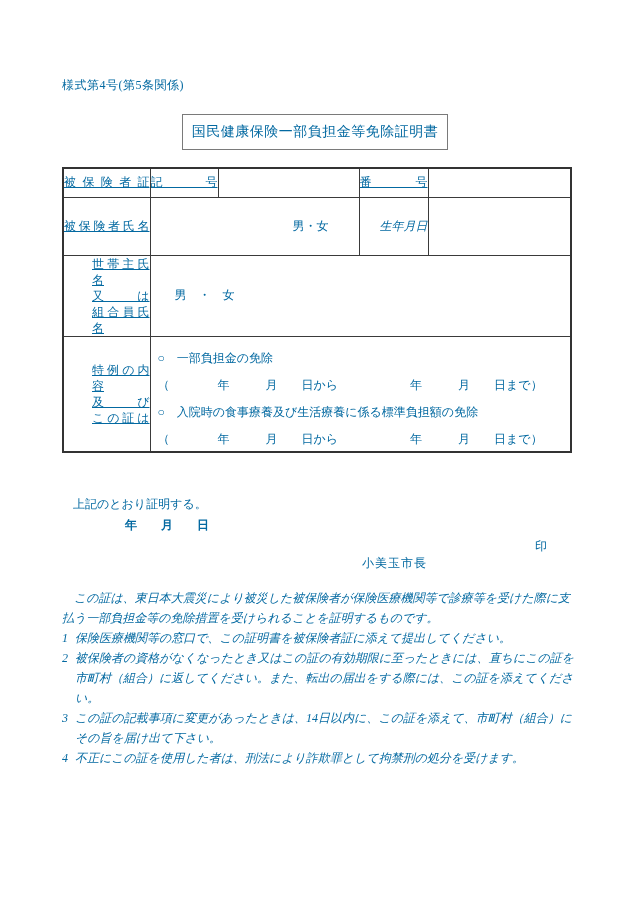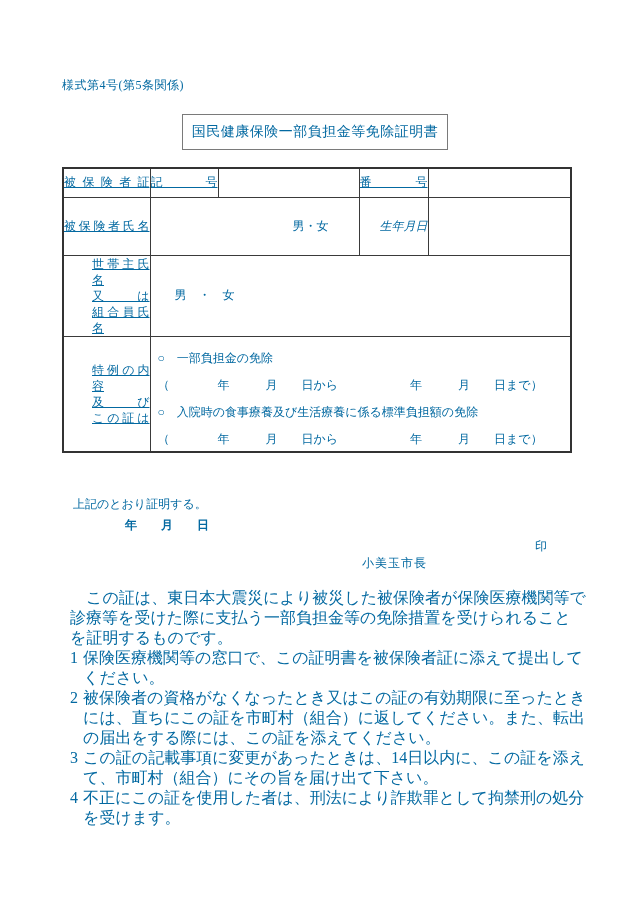--- a/index.html
+++ b/index.html
@@ -67,25 +67,26 @@
   .tokurei-cell { padding: 4px 0 2px 7px !important; }
   .tokurei-line { white-space: pre; line-height: 19px; margin-top: 8px; }
 
   .certify-statement { position: absolute; left: 73px; top: 496px; }
   .date-line { position: absolute; left: 125px; top: 517px; white-space: pre; font-weight: bold; }
   .mayor { position: absolute; left: 362px; top: 555px; letter-spacing: 1px; }
   .seal { position: absolute; left: 535px; top: 538px; }
 
   .notes {
     position: absolute;
-    left: 70px;
+    left: 62px;
     top: 588px;
     width: 516px;
     line-height: 20px;
-    font-size: 16px;
+    font-size: 12px;
+    font-style: italic;
   }
   .notes-intro { margin: 0; text-indent: 1em; }
   .note { display: flex; }
   .note-num { width: 13px; flex: none; }
   .note-text { flex: 1; }
 </style>
 </head>
 <body>
 
 <div class="page">

